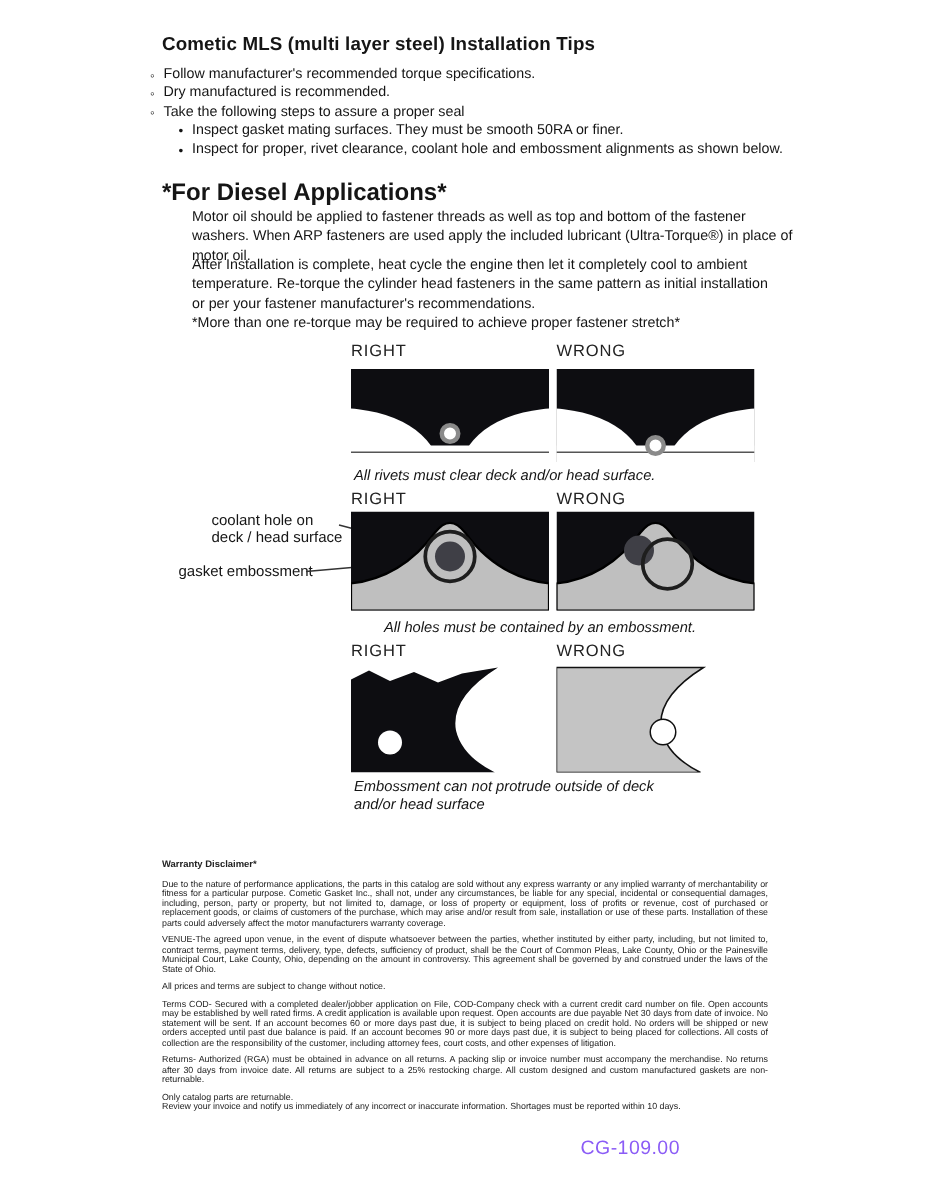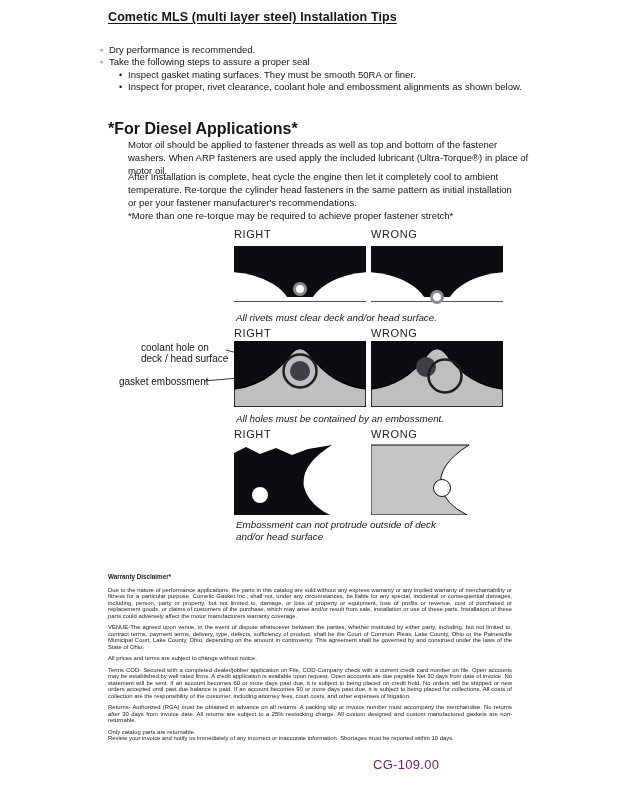--- a/index.html
+++ b/index.html
@@ -2,22 +2,22 @@
 <html><head>
 <meta charset="utf-8">
 <style>
   * { margin:0; padding:0; box-sizing:border-box; }
   html,body { background:#ffffff; }
   .page {
     position:relative; width:618px; height:800px; background:#fff;
     font-family:"Liberation Sans", sans-serif; color:#151515; overflow:hidden;
   }
   .title {
-    position:absolute; left:108px; top:10px;
-    font-size:12.5px; font-weight:bold; text-decoration:underline; text-underline-offset:2px;
+    position:absolute; left:108px; top:22px;
+    font-size:12.5px; font-weight:bold; text-underline-offset:2px;
     letter-spacing:0.1px;
   }
   .bullets { position:absolute; left:100px; top:44px; font-size:9.5px; line-height:12.4px; width:430px; }
   .b { position:relative; padding-left:9px; }
   .b::before { content:"◦"; position:absolute; left:0; top:0; font-size:9px; }
   .b.l2 { padding-left:28px; }
   .b.l2::before { content:"•"; left:19px; }
 
   .diesel-h { position:absolute; left:108px; top:120px; font-size:16px; font-weight:bold; }
   .para { position:absolute; font-size:9.5px; line-height:13px;margin-left:20px; }
@@ -29,43 +29,44 @@
   .lab-r1 { top:228px; } .lab-r2 { top:327px; } .lab-r3 { top:428px; }
   .col-left { left:234px; } .col-right { left:371px; }
 
   .panel { position:absolute; width:132px; }
   .panel svg { display:block; width:100%; height:100%; }
   .pan-r1 { top:246px; height:62px; }
   .pan-r2 { top:341px; height:66px; }
   .pan-r3 { top:443px; height:72px; }
 
   .caption { position:absolute; left:236px; font-size:9.8px; line-height:12px; color:#151515;font-style:italic; }
-  .cap1 { top:312px; } .cap2 { top:413px; } .cap3 { top:519px; width:230px; }
+  .cap1 { top:312px; } .cap2 { top:413px;margin-left:20px; } .cap3 { top:519px; width:230px; }
 
   .ann { position:absolute; font-size:10px; line-height:11px; color:#151515; }
   .ann1 { left:141px; top:342px; }
   .ann2 { left:119px; top:376px; }
   .ann-lines { position:absolute; left:0; top:330px; pointer-events:none; }
 
   .warranty { position:absolute; left:108px; top:574px; width:404px; font-size:5.9px; line-height:6.5px; color:#222; }
   .warranty .wh { font-size:6.3px; font-weight:bold; margin-bottom:6px; }
   .warranty p { margin-bottom:5px; text-align:justify; }
   .warranty p.tight { margin-bottom:0; text-align:left; }
 
-  .footer { position:absolute; left:373px; top:757px; font-size:13px; color:#701a75; letter-spacing:0.3px; }
+  .footer { position:absolute; left:387px; top:757px; font-size:13px; color:#8b5cf6; letter-spacing:0.3px; }
 </style>
 </head>
 <body>
 
 <div class="page">
 
   <div class="title">Cometic MLS (multi layer steel) Installation Tips</div>
 
   <div class="bullets">
-    <div class="b l1"><span>Dry performance is recommended.</span></div>
+    <div class="b l1"><span>Follow manufacturer's recommended torque specifications.</span></div>
+    <div class="b l1"><span>Dry manufactured is recommended.</span></div>
     <div class="b l1"><span>Take the following steps to assure a proper seal</span></div>
     <div class="b l2"><span>Inspect gasket mating surfaces.  They must be smooth 50RA or finer.</span></div>
     <div class="b l2"><span>Inspect for proper, rivet clearance, coolant hole and embossment alignments as shown below.</span></div>
   </div>
 
   <div class="diesel-h">*For Diesel Applications*</div>
   <div class="para p1">Motor oil should be applied to fastener threads as well as top and bottom of the fastener washers. When ARP fasteners are used apply the included lubricant (Ultra-Torque®) in place of motor oil.</div>
   <div class="para p2">After Installation is complete, heat cycle the engine then let it completely cool to ambient temperature. Re-torque the cylinder head fasteners in the same pattern as initial installation or per your fastener manufacturer's recommendations.</div>
   <div class="para note">*More than one re-torque may be required to achieve proper fastener stretch*</div>
 

